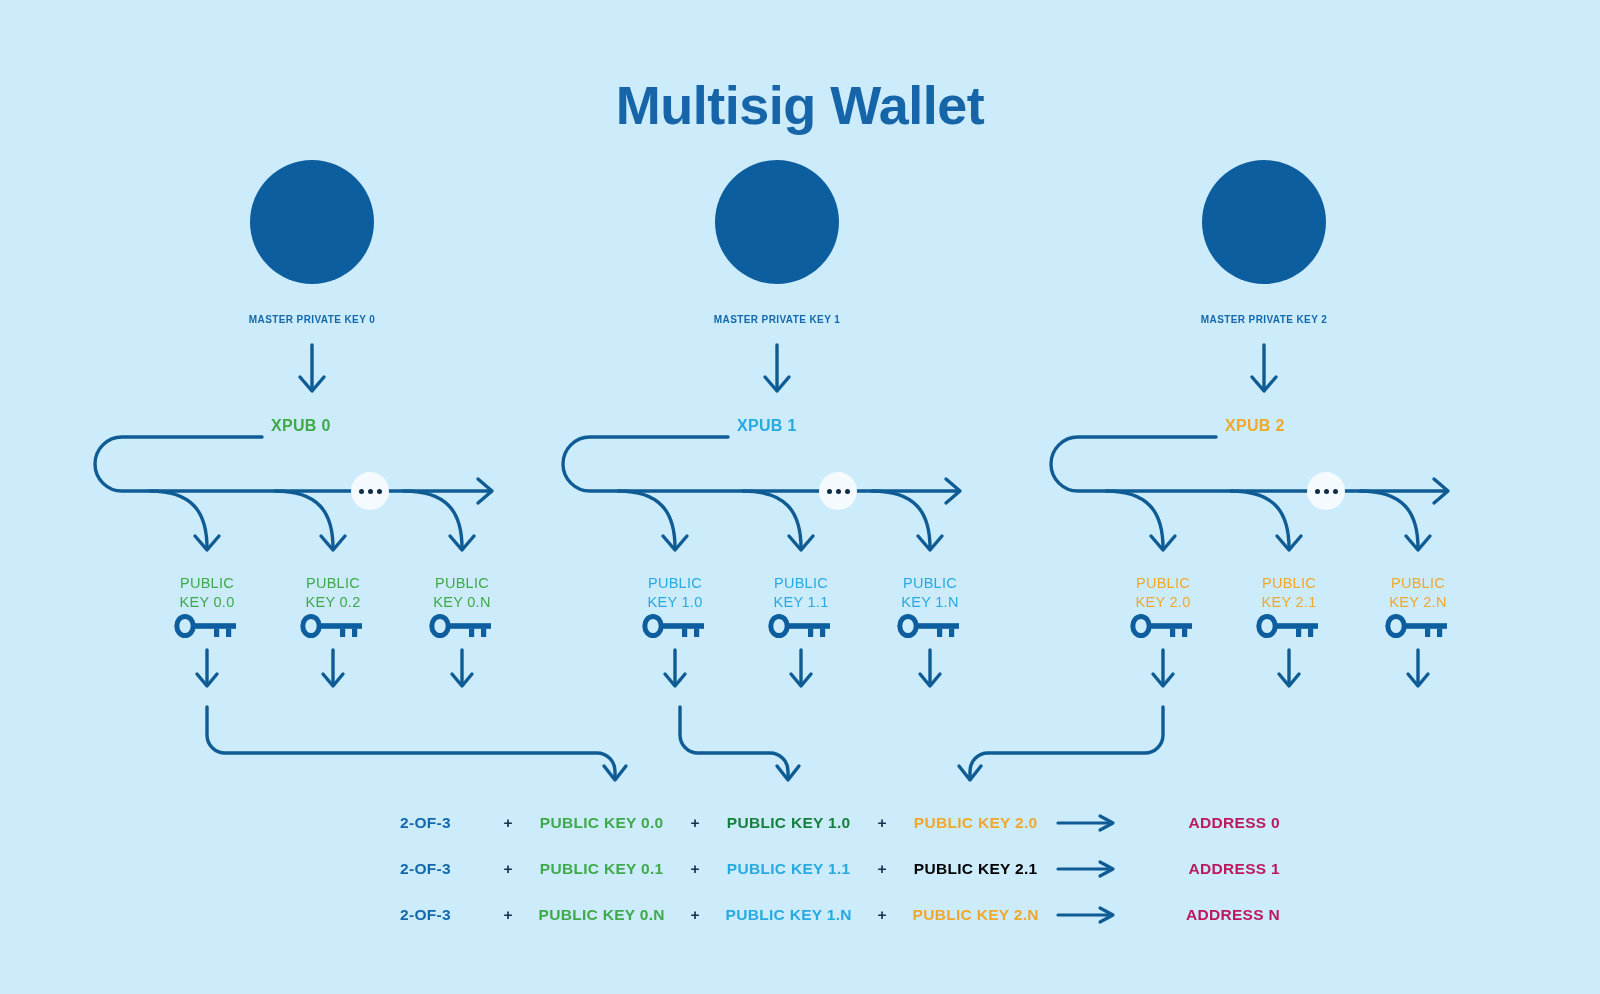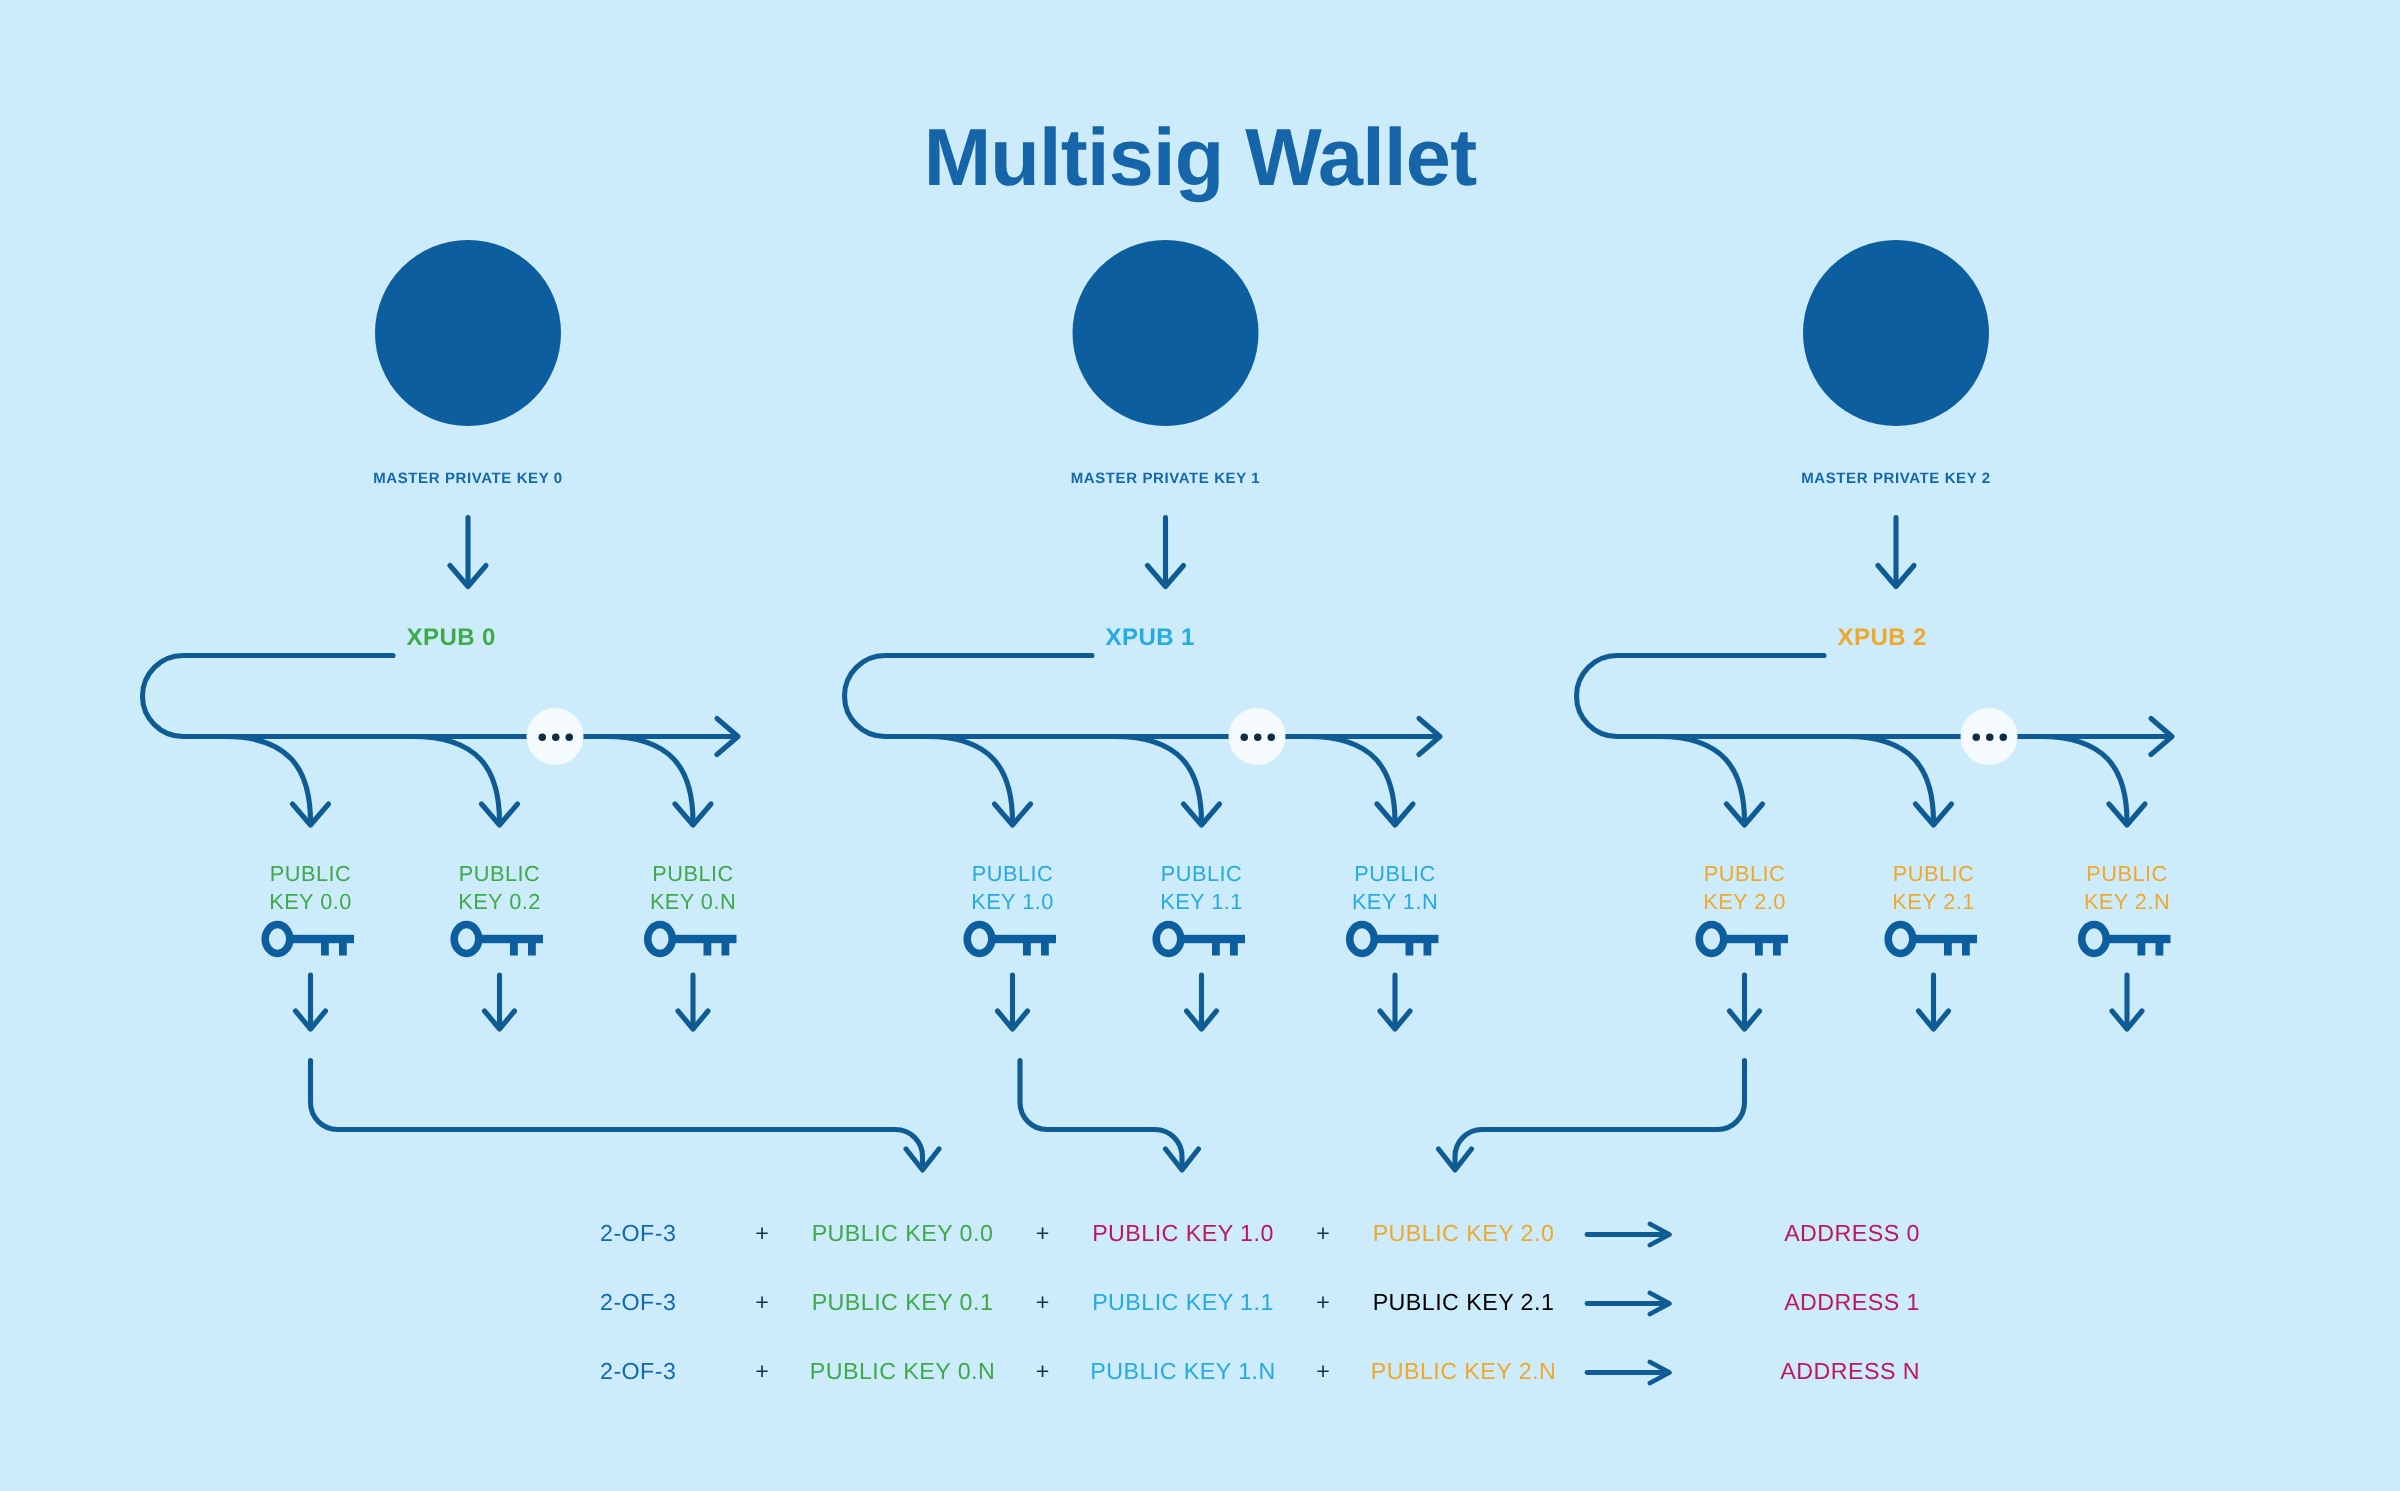--- a/index.html
+++ b/index.html
@@ -106,21 +106,21 @@
     left: 400px;
     top: 800px;
     width: 880px;
   }
   .combo-row {
     position: relative;
     height: 46px;
     display: flex;
     align-items: center;
     font-size: 15.5px;
-    font-weight: normal;
+    font-weight: bold;
     letter-spacing: 0.3px;
   }
   .c-threshold { width: 96px; text-align: left; color: #1369AC; }
   .c-plus { width: 44px; text-align: center; color: #14304B; }
   .c-k0 { width: 160px; text-align: center; }
   .c-k1 { width: 160px; text-align: center; }
   .c-k2 { width: 160px; text-align: center; }
   .c-arrow { width: 82px; display: flex; align-items: center; justify-content: center; }
   .c-addr { width: 170px; text-align: right; color: #be185d; }
 </style>
@@ -330,21 +330,21 @@
     <div>KEY 2.N</div>
   </div>
 
   <div class="combo-rows">
 
     <div class="combo-row">
       <span class="c-threshold">2-OF-3</span>
       <span class="c-plus">+</span>
       <span class="c-k0" style="color:#3FA94B;">PUBLIC KEY 0.0</span>
       <span class="c-plus">+</span>
-      <span class="c-k1" style="color:#be185d;">PUBLIC KEY 1.0</span>
+      <span class="c-k1" style="color:#15803d;">PUBLIC KEY 1.0</span>
       <span class="c-plus">+</span>
       <span class="c-k2" style="color:#F0A82C;">PUBLIC KEY 2.0</span>
       <span class="c-arrow">
         <svg width="62" height="20" viewBox="0 0 62 20" aria-hidden="true">
           <path d="M2,10 L52,10" stroke="#0F5C95" stroke-width="3.2" fill="none" stroke-linecap="round"></path>
           <path d="M44,3 L57,10 L44,17" stroke="#0F5C95" stroke-width="3.2" fill="none" stroke-linecap="round" stroke-linejoin="round"></path>
         </svg>
       </span>
       <span class="c-addr">ADDRESS 0</span>
     </div>

